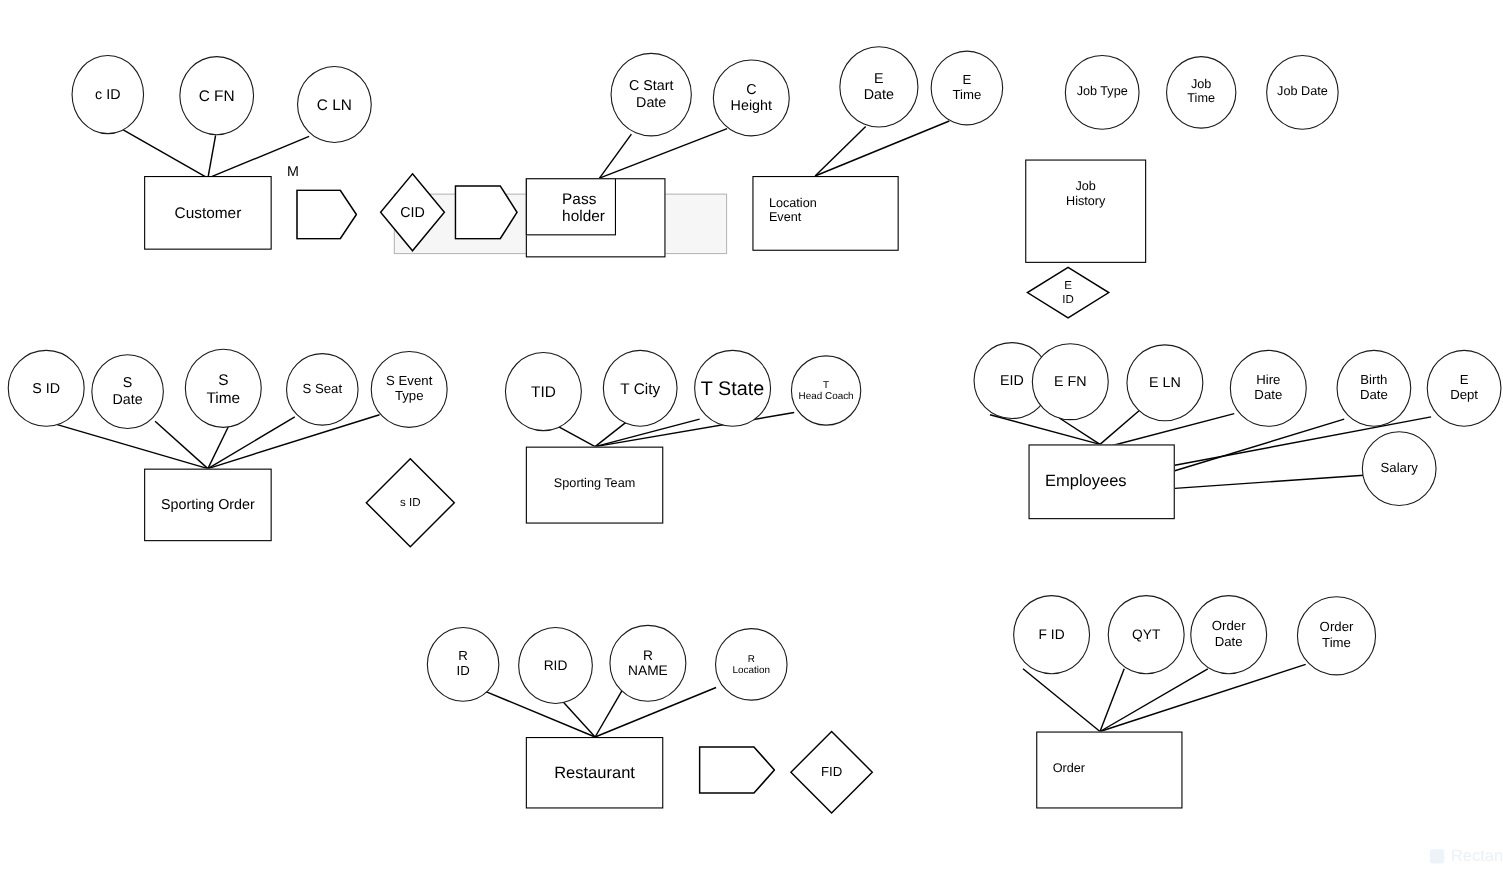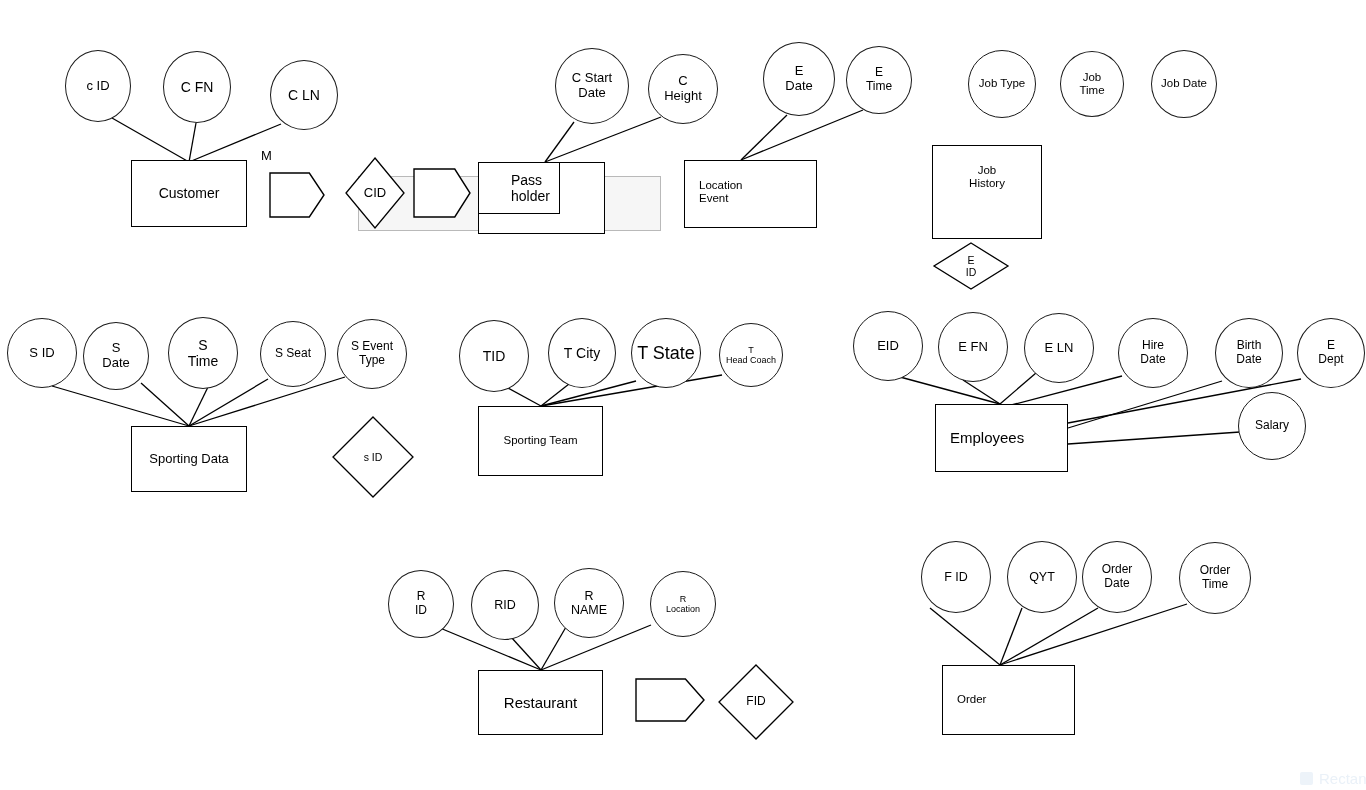--- a/index.html
+++ b/index.html
@@ -147,21 +147,21 @@
 
   <div id="nodes-layer">
       <div class="selection-band" style="left: 358px; top: 176px; width: 303px; height: 55px;"></div>
       <div class="node rect" style="left: 131px; top: 160px; width: 116px; height: 67px; font-size: 14px; white-space: pre-line;">Customer</div>
       <div class="node rect" style="left: 478px; top: 162px; width: 127px; height: 72px; font-size: 12px; white-space: pre-line;"></div>
       <div class="node rect left-align" style="left: 478px; top: 162px; width: 82px; height: 52px; font-size: 14px; white-space: pre-line; padding-left: 32px;">Pass holder</div>
       <div class="node rect left-align topish" style="left: 684px; top: 160px; width: 133px; height: 68px; font-size: 11.5px; white-space: pre-line;">Location
 Event</div>
       <div class="node rect topish" style="left: 932px; top: 145px; width: 110px; height: 94px; font-size: 11.5px; white-space: pre-line;">Job
 History</div>
-      <div class="node rect" style="left: 131px; top: 426px; width: 116px; height: 66px; font-size: 13px; white-space: pre-line;">Sporting Data</div>
+      <div class="node rect" style="left: 131px; top: 426px; width: 116px; height: 66px; font-size: 13px; white-space: pre-line;">Sporting Order</div>
       <div class="node rect" style="left: 478px; top: 406px; width: 125px; height: 70px; font-size: 11.5px; white-space: pre-line;">Sporting Team</div>
       <div class="node rect left-align" style="left: 935px; top: 404px; width: 133px; height: 68px; font-size: 15px; white-space: pre-line;">Employees</div>
       <div class="node rect" style="left: 478px; top: 670px; width: 125px; height: 65px; font-size: 15px; white-space: pre-line;">Restaurant</div>
       <div class="node rect left-align" style="left: 942px; top: 665px; width: 133px; height: 70px; font-size: 11.5px; white-space: pre-line;">Order</div>
       <div class="node ellipse" style="left: 65px; top: 50px; width: 66px; height: 72px; font-size: 13px; white-space: pre-line;">c ID</div>
       <div class="node ellipse" style="left: 163px; top: 51px; width: 68px; height: 72px; font-size: 14px; white-space: pre-line;">C FN</div>
       <div class="node ellipse" style="left: 270px; top: 60px; width: 68px; height: 70px; font-size: 14px; white-space: pre-line;">C LN</div>
       <div class="node ellipse" style="left: 555px; top: 48px; width: 74px; height: 76px; font-size: 13px; white-space: pre-line;">C Start
 Date</div>
       <div class="node ellipse" style="left: 648px; top: 54px; width: 70px; height: 70px; font-size: 13px; white-space: pre-line;">C
@@ -180,21 +180,21 @@
       <div class="node ellipse" style="left: 168px; top: 317px; width: 70px; height: 72px; font-size: 14px; white-space: pre-line;">S
 Time</div>
       <div class="node ellipse" style="left: 260px; top: 321px; width: 66px; height: 66px; font-size: 12px; white-space: pre-line;">S Seat</div>
       <div class="node ellipse" style="left: 337px; top: 319px; width: 70px; height: 70px; font-size: 12px; white-space: pre-line;">S Event
 Type</div>
       <div class="node ellipse" style="left: 459px; top: 320px; width: 70px; height: 72px; font-size: 14px; white-space: pre-line;">TID</div>
       <div class="node ellipse" style="left: 548px; top: 318px; width: 68px; height: 70px; font-size: 14px; white-space: pre-line;">T City</div>
       <div class="node ellipse" style="left: 631px; top: 318px; width: 70px; height: 70px; font-size: 18px; white-space: pre-line;">T State</div>
       <div class="node ellipse" style="left: 719px; top: 323px; width: 64px; height: 64px; font-size: 9px; white-space: pre-line;">T
 Head Coach</div>
-      <div class="node ellipse" style="left: 853px; top: 311px; width: 70px; height: 70px; font-size: 13px; white-space: pre-line; text-align: right;">EID</div>
+      <div class="node ellipse" style="left: 885px; top: 311px; width: 70px; height: 70px; font-size: 13px; white-space: pre-line; text-align: right;">EID</div>
       <div class="node ellipse" style="left: 938px; top: 312px; width: 70px; height: 70px; font-size: 13px; white-space: pre-line;">E FN</div>
       <div class="node ellipse" style="left: 1024px; top: 313px; width: 70px; height: 70px; font-size: 13px; white-space: pre-line;">E LN</div>
       <div class="node ellipse" style="left: 1118px; top: 318px; width: 70px; height: 70px; font-size: 12px; white-space: pre-line; text-align: center;">Hire
 Date</div>
       <div class="node ellipse" style="left: 1215px; top: 318px; width: 68px; height: 70px; font-size: 12px; white-space: pre-line;">Birth
 Date</div>
       <div class="node ellipse" style="left: 1297px; top: 318px; width: 68px; height: 70px; font-size: 12px; white-space: pre-line;">E
 Dept</div>
       <div class="node ellipse" style="left: 1238px; top: 392px; width: 68px; height: 68px; font-size: 12px; white-space: pre-line;">Salary</div>
       <div class="node ellipse" style="left: 388px; top: 570px; width: 66px; height: 68px; font-size: 12px; white-space: pre-line;">R

